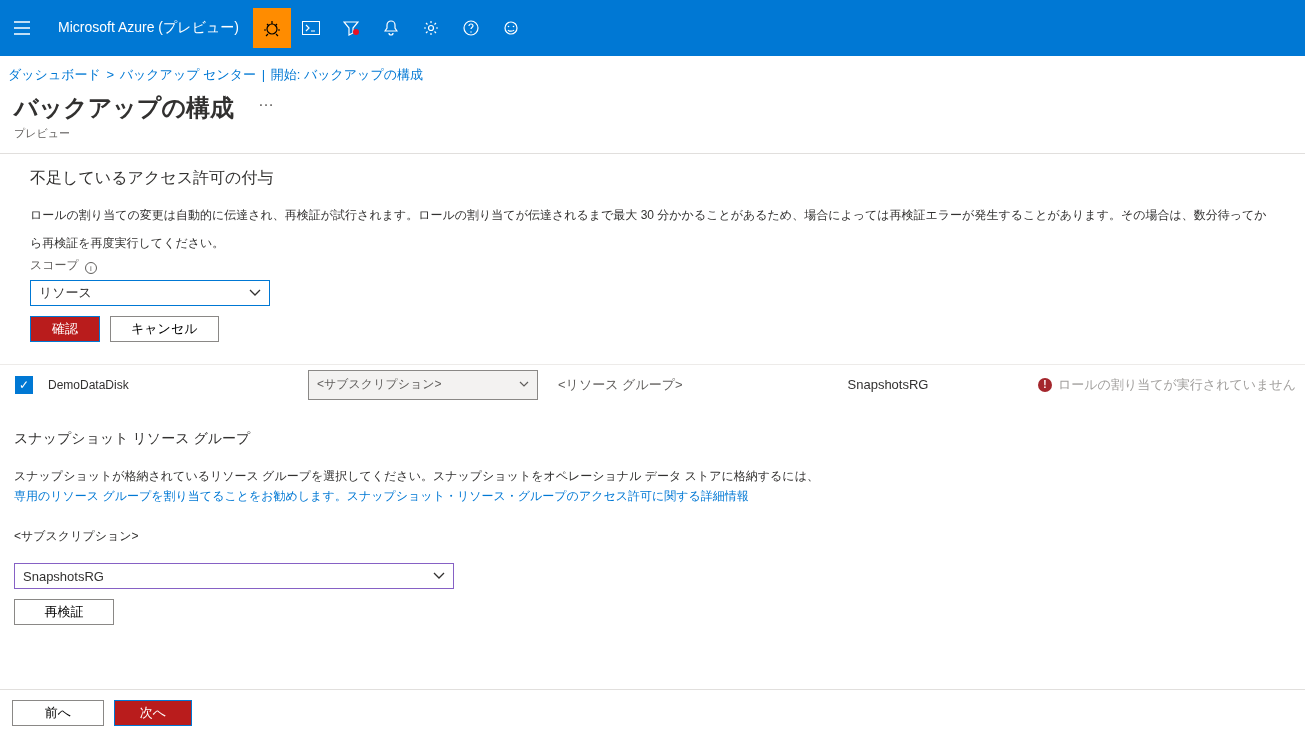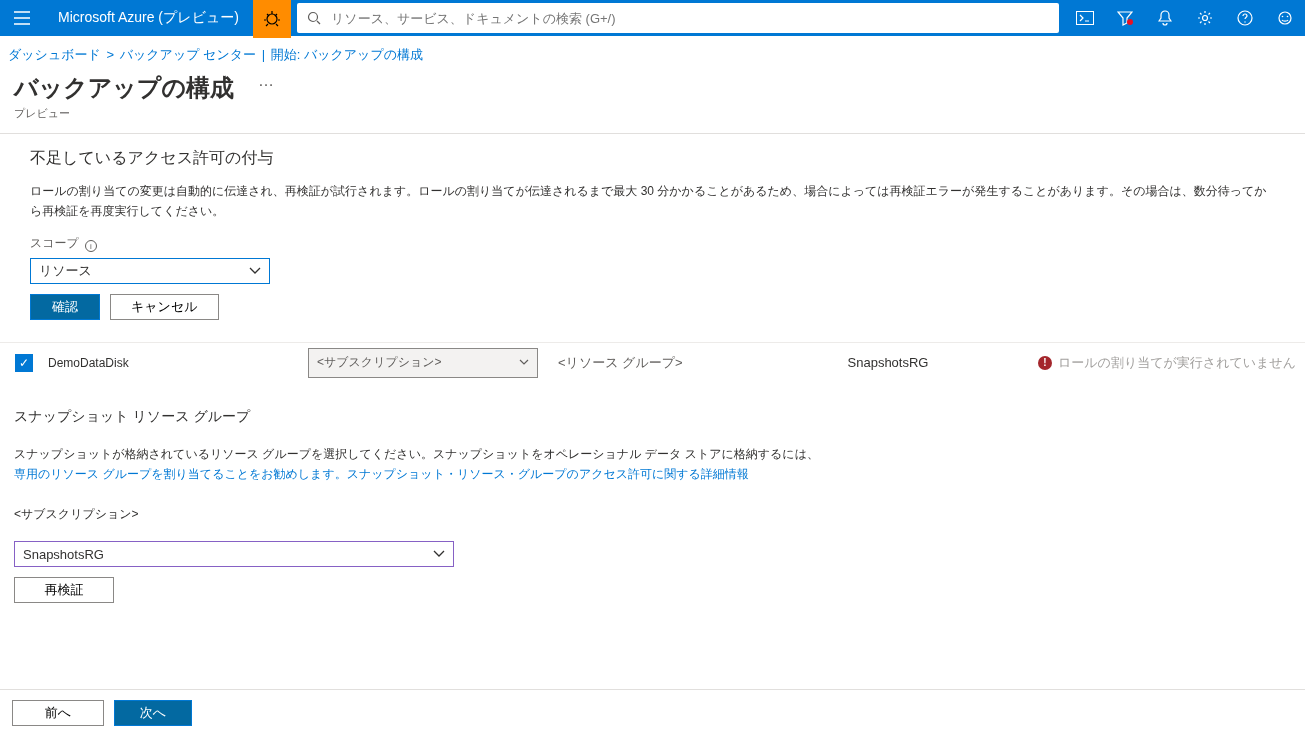--- a/index.html
+++ b/index.html
@@ -1,45 +1,45 @@
 <!DOCTYPE html>
 <html><head>
 <meta charset="utf-8">
 <style>
 *{box-sizing:border-box;margin:0;padding:0;font-family:"Segoe UI","Yu Gothic","Meiryo",sans-serif}
 body{width:1305px;height:735px;background:#fff;overflow:hidden;font-size:13px;color:#323130}
-.topbar{height:36px;background:#0078d4;display:flex;align-items:center;color:#fff}
+.topbar{height:56px;background:#0078d4;display:flex;align-items:center;color:#fff}
 .hamburger{width:44px;height:40px;display:flex;align-items:center;justify-content:center;cursor:pointer}
 .brand{padding:0 14px;font-size:14px}
 .bug-icon{width:38px;height:40px;background:#ff8c00;display:flex;align-items:center;justify-content:center}
 .searchwrap{flex:1;padding:0 6px}
 .search{height:30px;width:100%;background:#fff;border:none;display:flex;align-items:center;border-radius:2px}
 .search .ico{width:34px;display:flex;align-items:center;justify-content:center;color:#605e5c}
 .search input{flex:1;border:none;outline:none;font-size:13px;color:#333}
 .top-icons{display:flex;align-items:center}
 .top-icons .ti{width:40px;height:40px;display:flex;align-items:center;justify-content:center;cursor:pointer}
 .breadcrumb{padding:10px 8px 6px;font-size:13px;color:#0078d4}
 .breadcrumb a{color:#0078d4;text-decoration:none;cursor:pointer}
 .breadcrumb .sep{color:#0078d4;margin:0 2px}
 .title-row{padding:2px 14px 2px;display:flex;align-items:flex-start}
 .title{font-size:24px;font-weight:600;color:#323130}
 .title-more{margin-left:24px;color:#605e5c;font-size:16px;cursor:pointer;letter-spacing:2px}
 .subtitle{padding:0 14px 12px;font-size:11px;color:#605e5c}
 .hr{height:1px;background:#e1dfdd}
 .section{padding:14px 30px 0}
 .h2{font-size:16px;font-weight:400;color:#323130;margin-bottom:12px}
-.body-text{font-size:12px;color:#323130;line-height:20px;margin-bottom:14px}
+.body-text{font-size:12px;color:#323130;line-height:28px;}
 .field-label{font-size:12px;color:#605e5c;margin-bottom:6px;display:flex;align-items:flex-end;gap:6px}
 .info-ico{width:12px;height:12px;border:1px solid #605e5c;border-radius:50%;display:inline-flex;align-items:center;justify-content:center;font-size:8px;color:#605e5c}
 .select{height:26px;border:1px solid #0078d4;width:240px;display:flex;align-items:center;padding:0 8px;font-size:13px;background:#fff;justify-content:space-between;cursor:pointer}
 .select.purple{border:1px solid #8661c5;width:440px}
 .select .chev{color:#605e5c}
 .btnrow{margin-top:10px;display:flex;gap:10px}
 .btn{height:26px;padding:0 20px;border:1px solid #8a8886;background:#fff;font-size:13px;cursor:pointer;display:inline-flex;align-items:center;justify-content:center;min-width:70px}
-.btn.primary{background:#0369a1;border-color:#0078d4;color:#fff}
+.btn.primary{background:#b91c1c;border-color:#0078d4;color:#fff}
 .table{margin-top:22px}
 .trow{display:flex;align-items:center;height:40px;border-top:1px solid #edebe9}
 .col-check{width:48px;display:flex;align-items:center;justify-content:center}
 .chk{width:18px;height:18px;background:#0078d4;border:1px solid #0078d4;display:flex;align-items:center;justify-content:center;color:#fff;font-size:12px}
 .col-name{width:260px;font-size:12px}
 .col-sub{width:250px}
 .col-sub .sel{height:30px;border:1px solid #8a8886;background:#f3f2f1;display:flex;align-items:center;justify-content:space-between;padding:0 8px;font-size:12px;color:#605e5c;width:230px}
 .col-rg{width:180px;font-size:13px;color:#605e5c}
 .col-snap{width:300px;font-size:13px;text-align:center}
 .col-status{display:flex;align-items:center;gap:6px;font-size:13px;color:#a19f9d}
@@ -65,31 +65,20 @@
         <path d="M0 1h16M0 7h16M0 13h16" stroke="#fff" stroke-width="1.5"></path>
       </svg>
   </div>
   <div class="brand">Microsoft Azure (プレビュー)</div>
   <div class="bug-icon">
     <svg width="18" height="18" viewBox="0 0 18 18">
         <circle cx="9" cy="10" r="5" fill="none" stroke="#000" stroke-width="1.2"></circle>
         <path d="M9 2v3M4 5l2 2M14 5l-2 2M3 11h-2M17 11h-2M5 15l-2 2M13 15l2 2" stroke="#000" stroke-width="1.2"></path>
       </svg>
   </div>
-  <div class="searchwrap">
-    <div class="search">
-      <span class="ico">
-        <svg width="14" height="14" viewBox="0 0 14 14">
-            <circle cx="6" cy="6" r="4.5" fill="none" stroke="#605e5c" stroke-width="1.2"></circle>
-            <path d="M10 10l3 3" stroke="#605e5c" stroke-width="1.2"></path>
-          </svg>
-      </span>
-      <input placeholder="リソース、サービス、ドキュメントの検索 (G+/)" style="">
-    </div>
-  </div>
   <div class="top-icons">
     <div class="ti">
         <svg width="18" height="14" viewBox="0 0 18 14">
           <rect x="0.5" y="0.5" width="17" height="13" fill="none" stroke="#fff"></rect>
           <path d="M4 4l3 3-3 3M9 10h4" stroke="#fff" stroke-width="1.2" fill="none"></path>
         </svg>
       </div>
     <div class="ti">
         <svg width="16" height="16" viewBox="0 0 16 16">
           <path d="M1 2h14l-5 6v5l-4 2v-7z" fill="none" stroke="#fff" stroke-width="1.2"></path>

